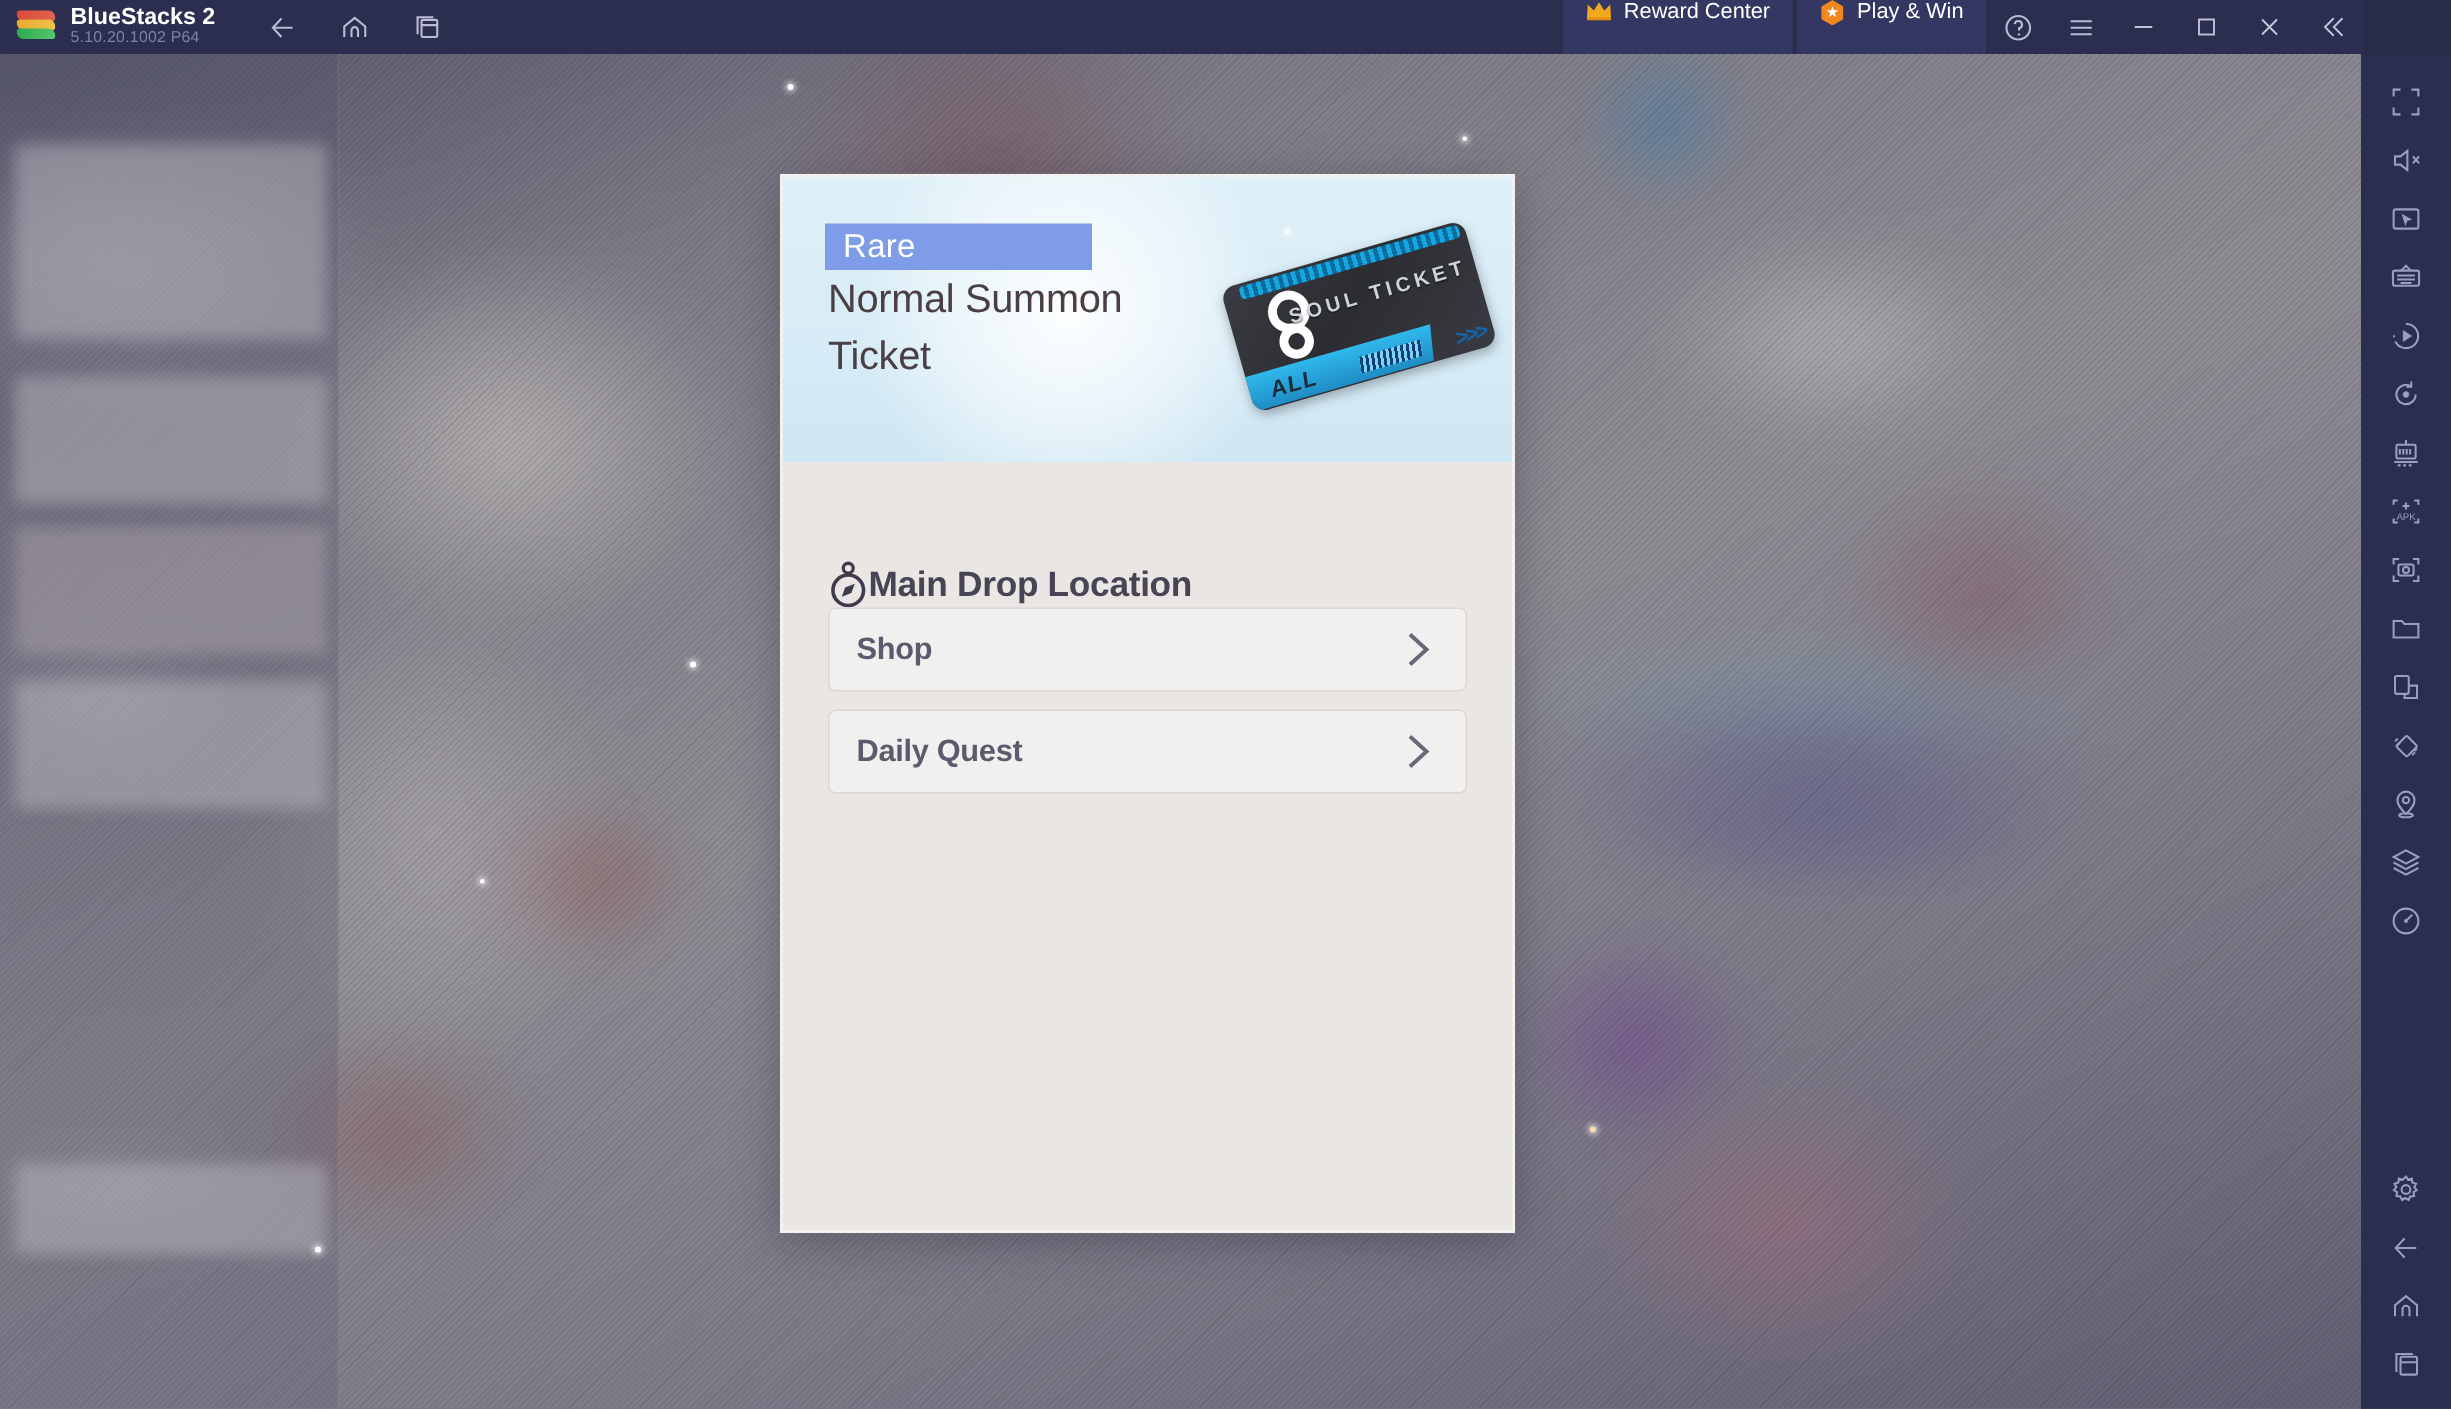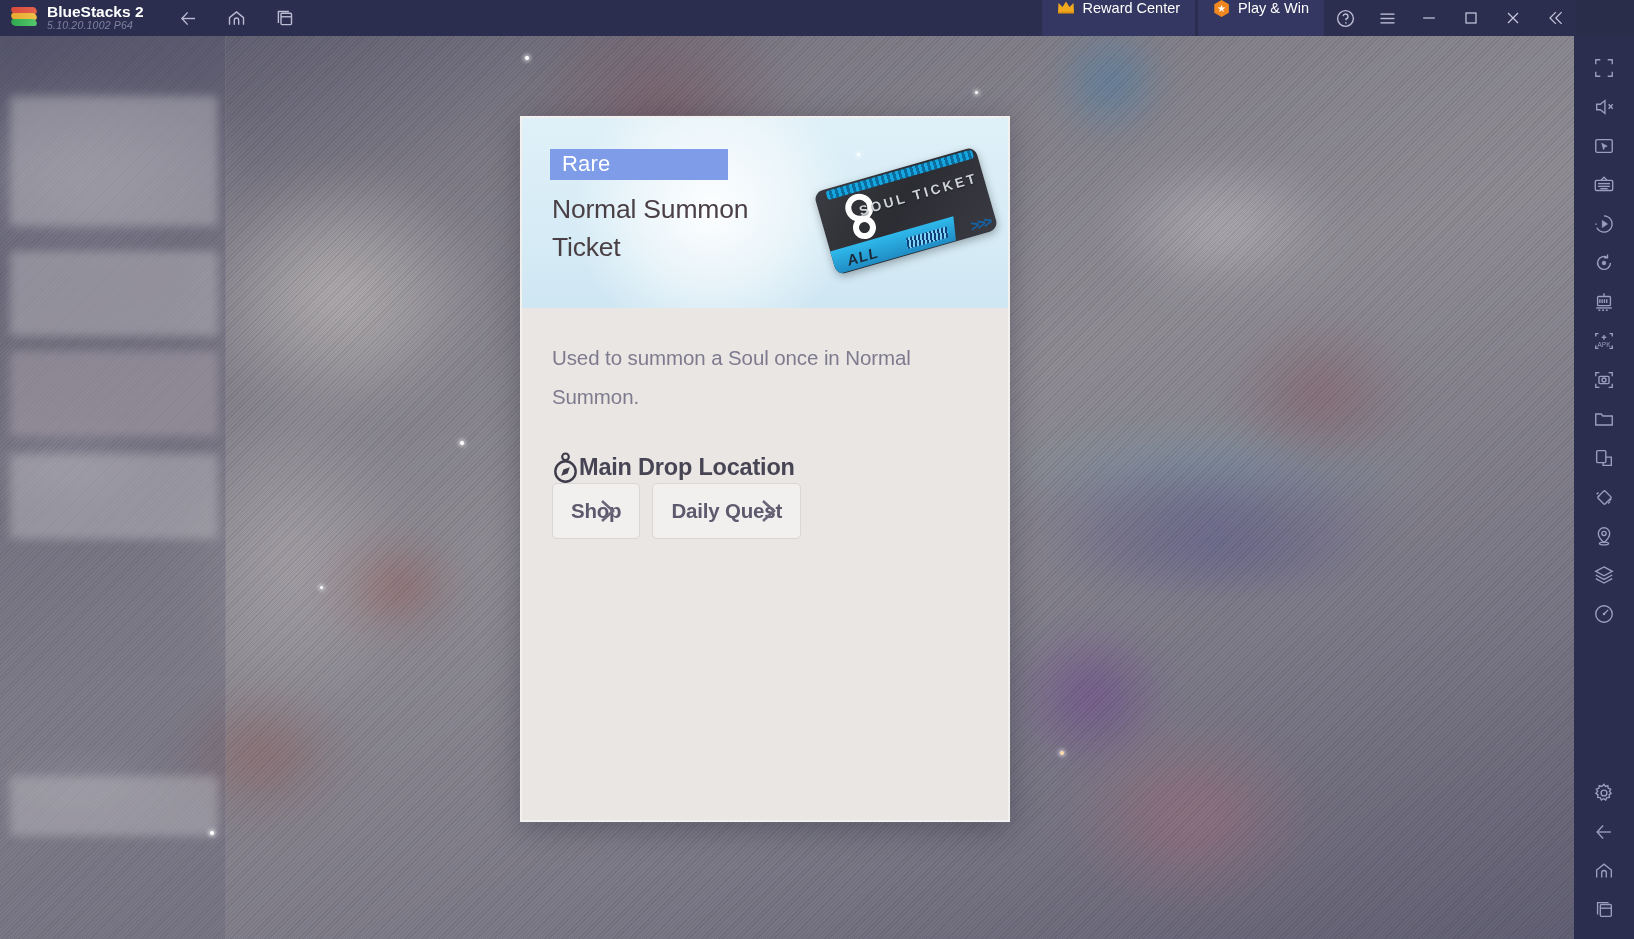--- a/index.html
+++ b/index.html
@@ -26,21 +26,21 @@
   .bs-logo i {
     position: absolute; left: 0; width: 26px; height: 7px;
     border-radius: 3px 8px 3px 8px;
     transform: skewX(-6deg);
   }
   .bs-logo i:nth-child(1) { top: 0px;  background: linear-gradient(90deg,#d94a3d,#e3634e); }
   .bs-logo i:nth-child(2) { top: 6px;  background: linear-gradient(90deg,#e8a82e,#efc24a); }
   .bs-logo i:nth-child(3) { top: 12px; background: linear-gradient(90deg,#2ea84f,#57c76d); }
 
   .bs-title { color: #fff; font-size: 15.5px; font-weight: bold; line-height: 15px; }
-  .bs-ver { color: #7f839f; font-size: 10.5px; line-height: 13px; letter-spacing: .2px; font-style: italic; }
+  .bs-ver { color: #7f839f; font-size: 10.5px; line-height: 13px; letter-spacing: .2px; }
 
   .tb-navicons { display: flex; align-items: center; margin-left: 28px; gap: 14px; }
   .tb-ico { width: 34px; height: 34px; display: flex; align-items: center; justify-content: center; cursor: pointer; }
   .tb-ico svg { stroke: #b9bcd2; fill: none; stroke-width: 1.6; }
 
   .tb-right { margin-left: auto; display: flex; align-items: center; height: 36px; }
   .pill {
     display: flex; align-items: flex-start; gap: 8px;
     height: 36px; padding: 0 15px;
     background: #333câ€‹; background: #343761;
@@ -132,21 +132,21 @@
   .rarity {
     position: absolute; left: 28px; top: 31px;
     background: #7f9ce9;
     color: #ffffff;
     font-size: 22px;
     padding: 2px 0 3px 12px;
     min-width: 178px;
     letter-spacing: .2px;
   }
   .item-name {
-    position: absolute; left: 30px; top: 72px;
+    position: absolute; left: 30px; top: 62px;
     width: 250px;
     color: #4a3f44;
     font-size: 26.5px;
     line-height: 38px;
     letter-spacing: -.2px;
   }
 
   
   .ticket-wrap {
     position: absolute; right: 6px; top: 28px;
@@ -215,21 +215,21 @@
     letter-spacing: -.1px;
   }
   .section-head {
     display: flex; align-items: center; gap: 0;
     margin-top: 36px; 
   }
   .compass { width: 27px; height: 31px; position: relative; flex: none; }
   .section-title {
     color: #474454; font-size: 23.5px; font-weight: bold; letter-spacing: -.2px;
   }
-  .droplist { display: flex; flex-direction: row; gap: 12px; }
+  .droplist { display: flex; flex-direction: column; gap: 12px; }
   .drop-row {
     position: relative;
     height: 56px;
     background: #f2f0ef;
     border: 1px solid #dad6d6;
     border-radius: 5px;
     display: flex; align-items: center;
     padding: 0 18px;
     cursor: pointer;
   }
@@ -307,21 +307,20 @@
         <div class="tk-all">ALL</div>
         <div class="tk-bars"></div>
         <div class="tk-chev">&gt;&gt;&gt;</div>
       </div>
     </div>
 
     <div class="spark" style="left:335px;top:35px;width:3px;height:3px;"></div>
   </div>
 
   <div class="modal-body">
-    <div class="desc">Used to summon a Soul once in Normal Summon.</div>
 
     <div class="section-head">
       <span class="compass">
         <svg viewBox="0 0 27 31" width="27" height="31">
           <circle cx="13.5" cy="19.5" r="10.2" stroke="#3e3b4b" stroke-width="2.4" fill="none"></circle>
           <circle cx="13.5" cy="4.8" r="3.3" stroke="#3e3b4b" stroke-width="2.2" fill="none"></circle>
           <line x1="13.5" y1="8.2" x2="13.5" y2="9.6" stroke="#3e3b4b" stroke-width="2.2"></line>
           <path d="M17.8 15.2 L11.4 17.6 L9.2 23.8 L15.6 21.4 Z" fill="#3e3b4b"></path>
         </svg>
       </span>

